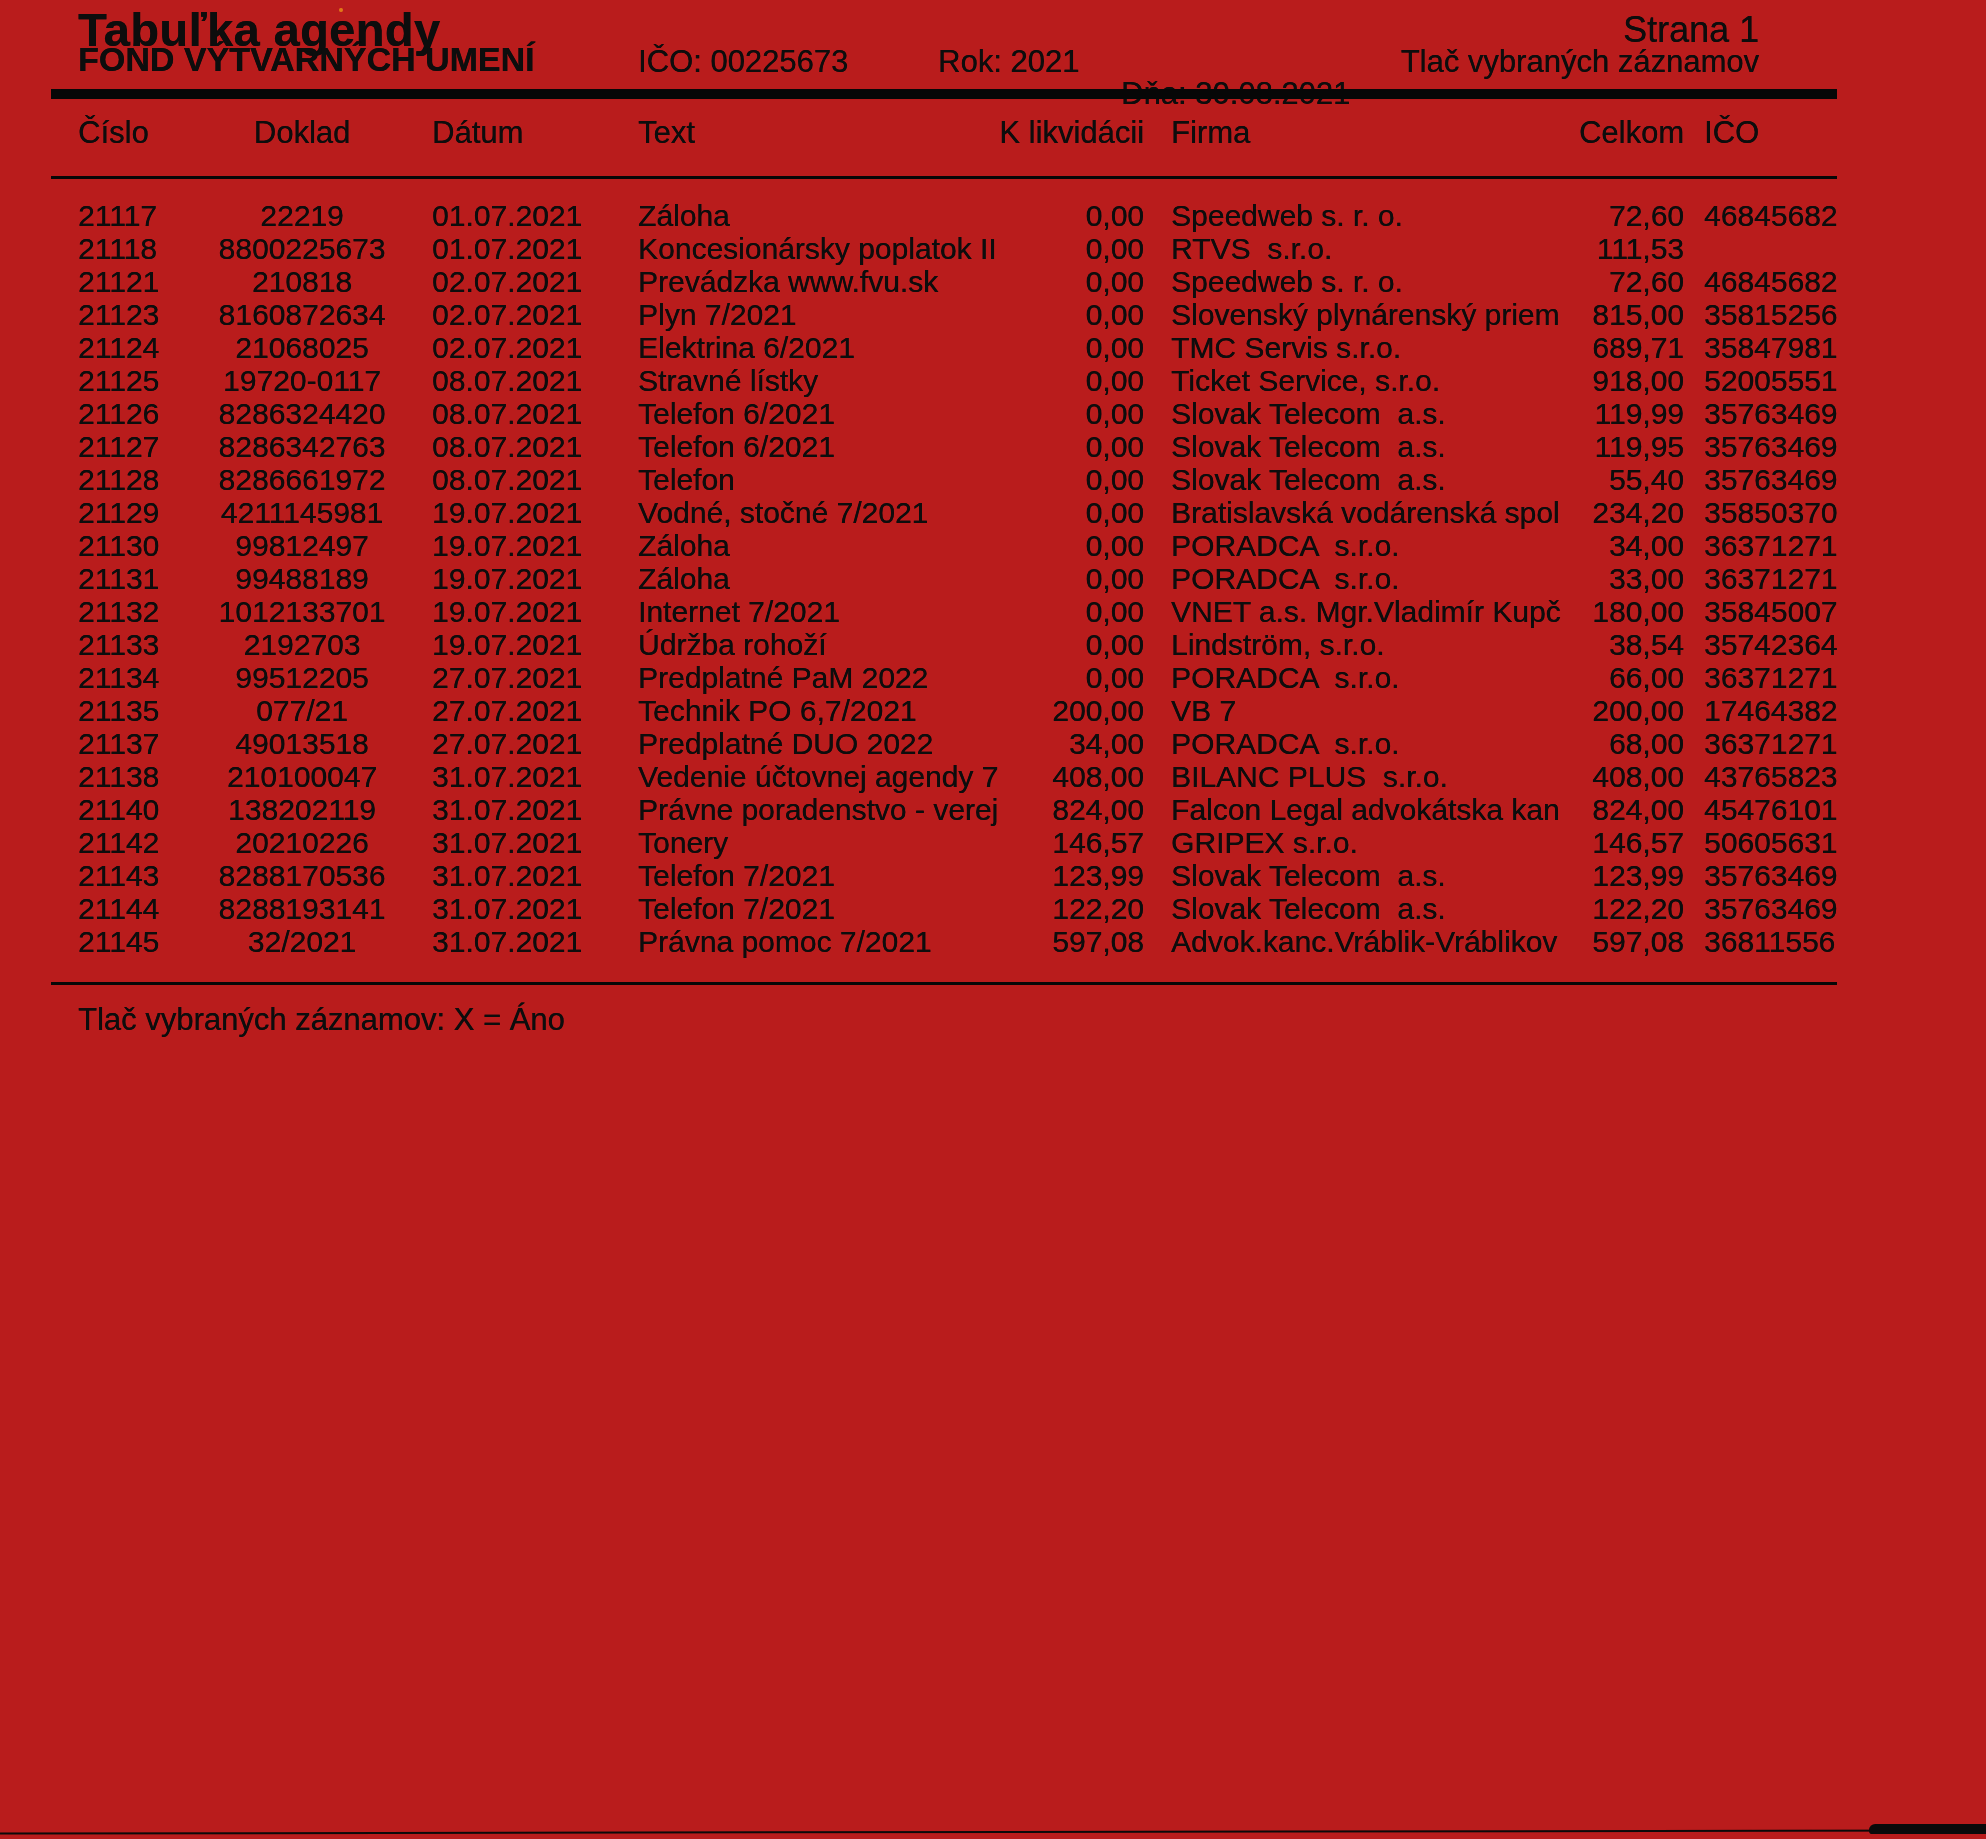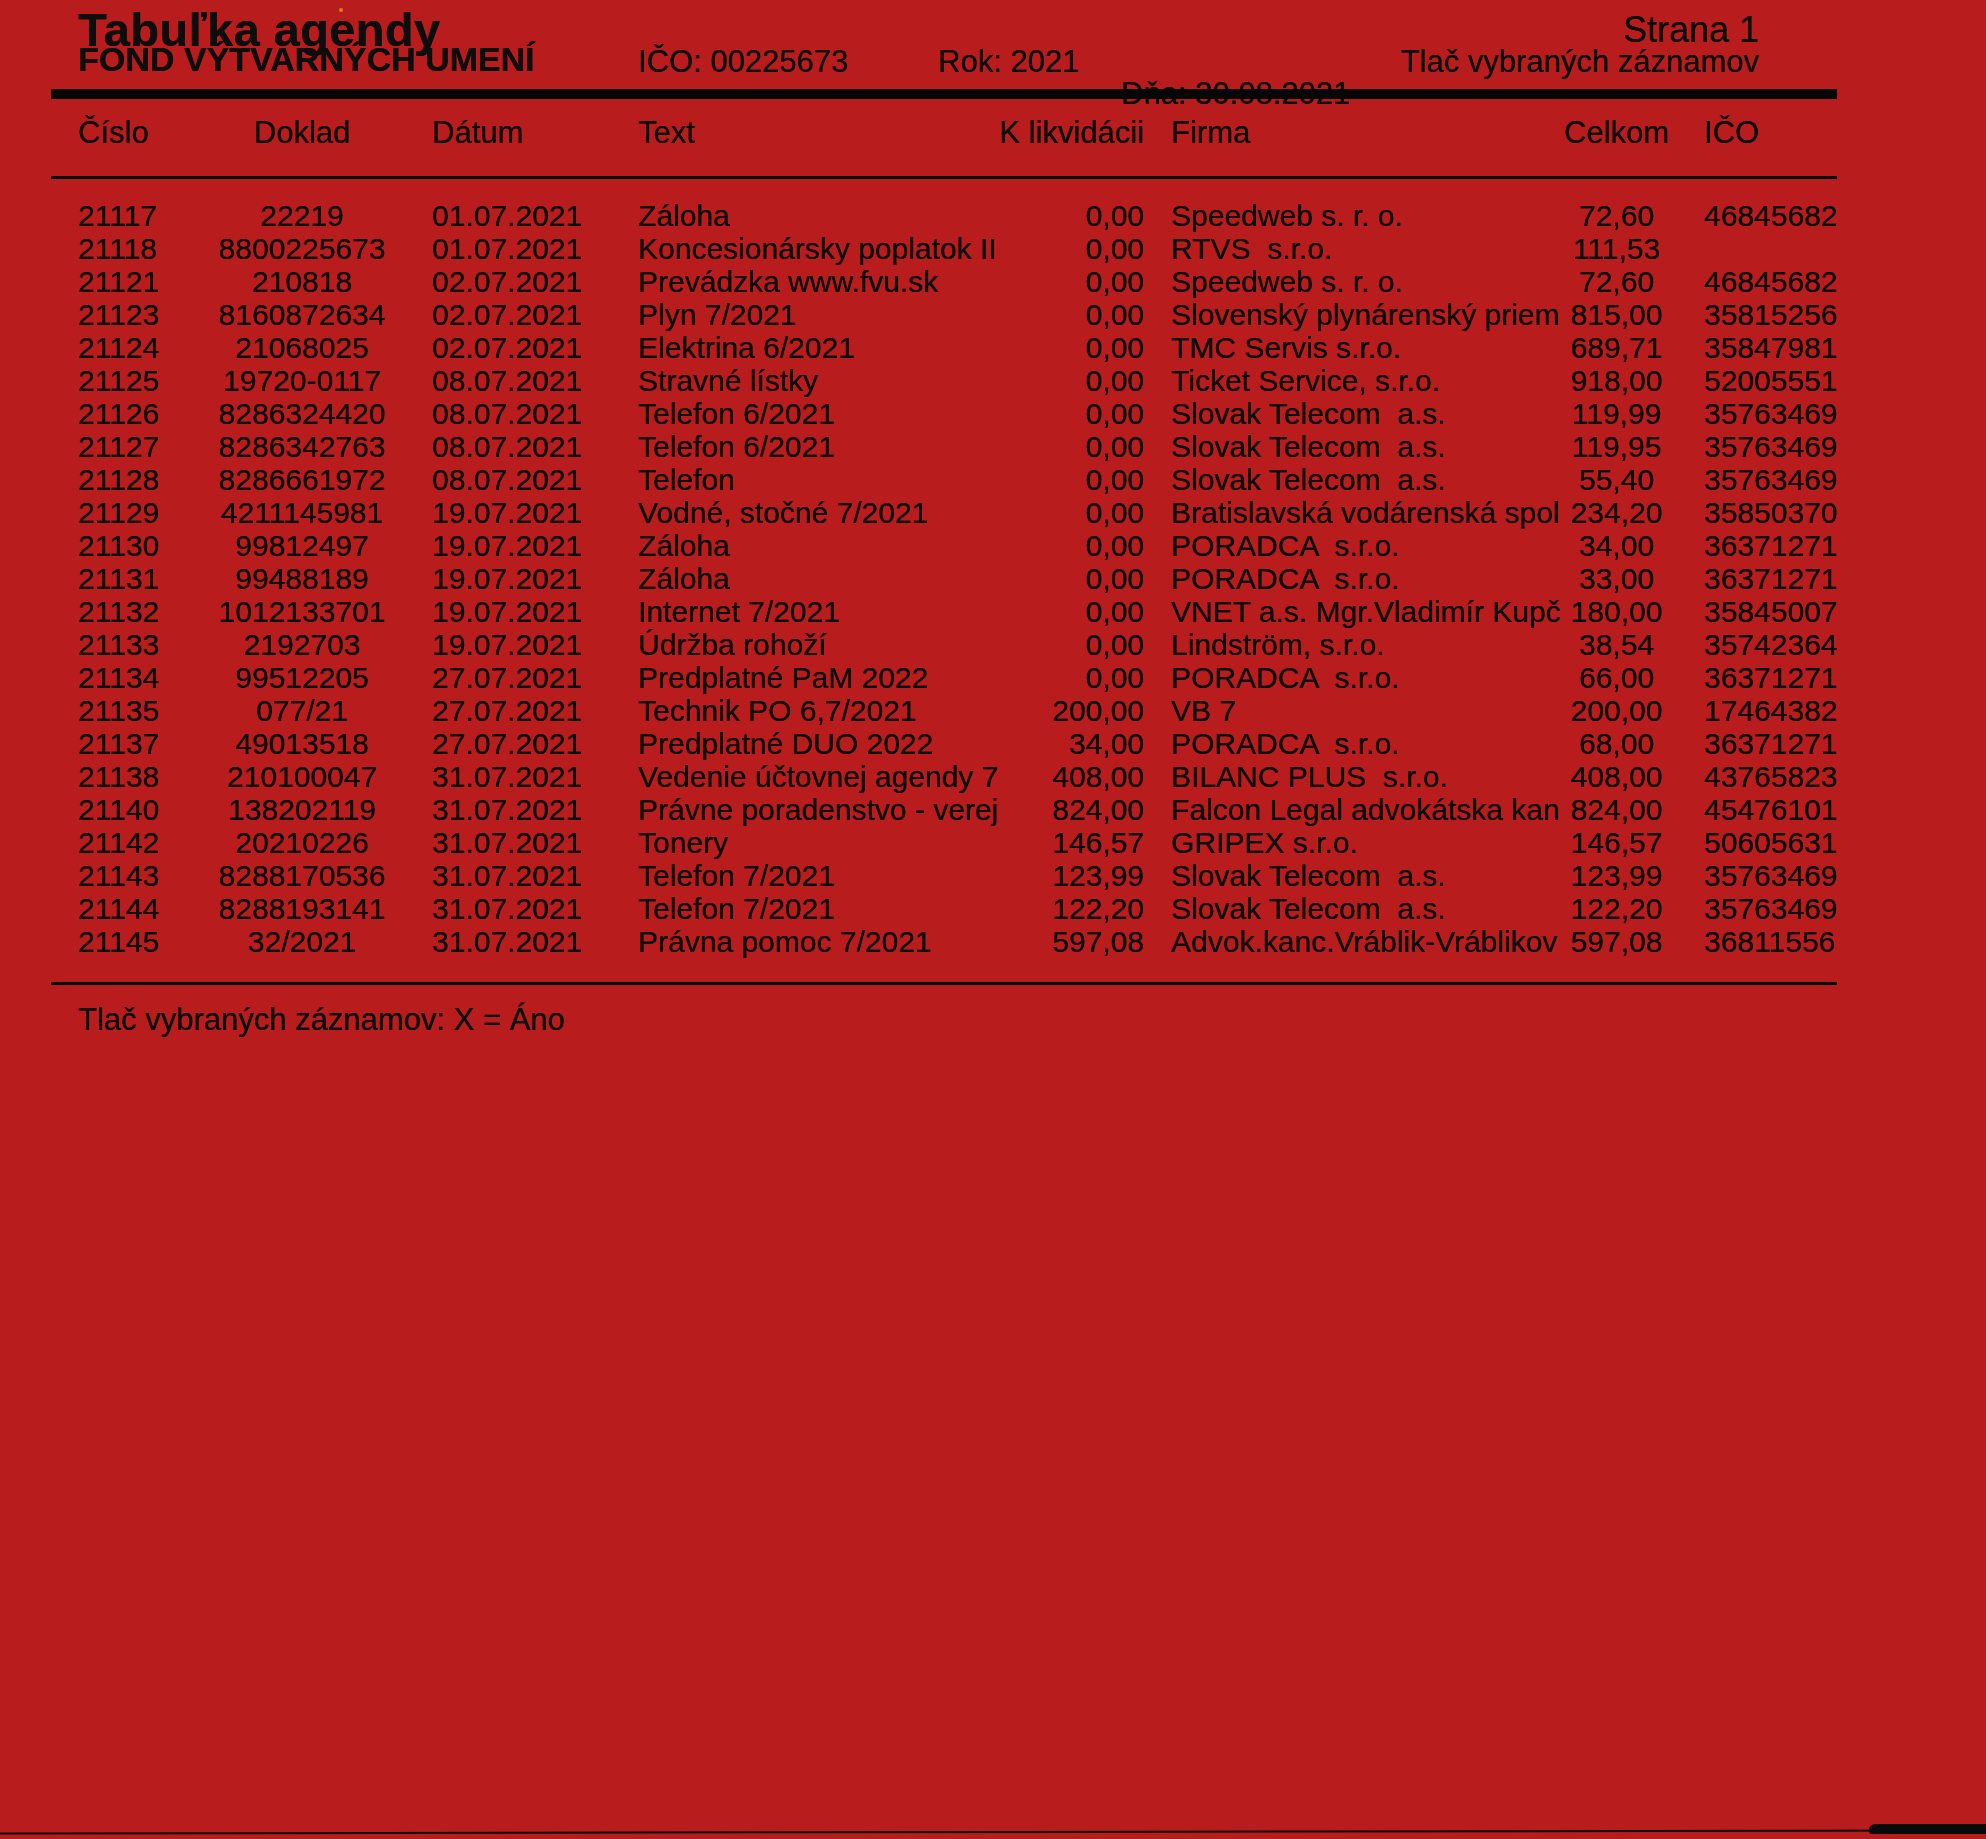--- a/index.html
+++ b/index.html
@@ -31,21 +31,21 @@
   .thead{top:116px;font-weight:normal;font-size:31px;}
   .tbody{position:absolute;left:51px;top:199px;width:1786px;}
   .tbody .trow{position:static;left:auto;width:auto;}
   .cell{white-space:pre;overflow:visible;text-shadow:0.3px 0 0 currentColor;box-sizing:border-box;flex:0 0 auto;}
   .c1{width:121px;padding-left:27px;}
   .c2{width:233px;padding-left:27px;text-align:center;}
   .c3{width:206px;padding-left:27px;}
   .c4{width:346px;padding-left:27px;}
   .c5{width:187px;text-align:right;}
   .c6{width:405px;padding-left:27px;}
-  .c7{width:135px;text-align:center;}
+  .c7{width:135px;text-align:right;}
   .c8{width:153px;padding-left:20px;}
   .footer-note{left:78px;top:1002px;font-size:31px;}
   .scan-line{position:absolute;left:-3.1px;top:1831px;width:1992px;height:2.3px;background:#0a0a0a;transform:rotate(-0.09deg);}
   .scan-blob{position:absolute;right:0;top:1824px;width:117px;height:10px;background:#0a0a0a;border-radius:6.2px 0 0 3.1px;}
   .speck{position:absolute;left:339px;top:7.8px;width:3.9px;height:4.7px;background:#e07818;border-radius:50%;}
 </style>
 </head>
 <body>
 
 <div class="page">

